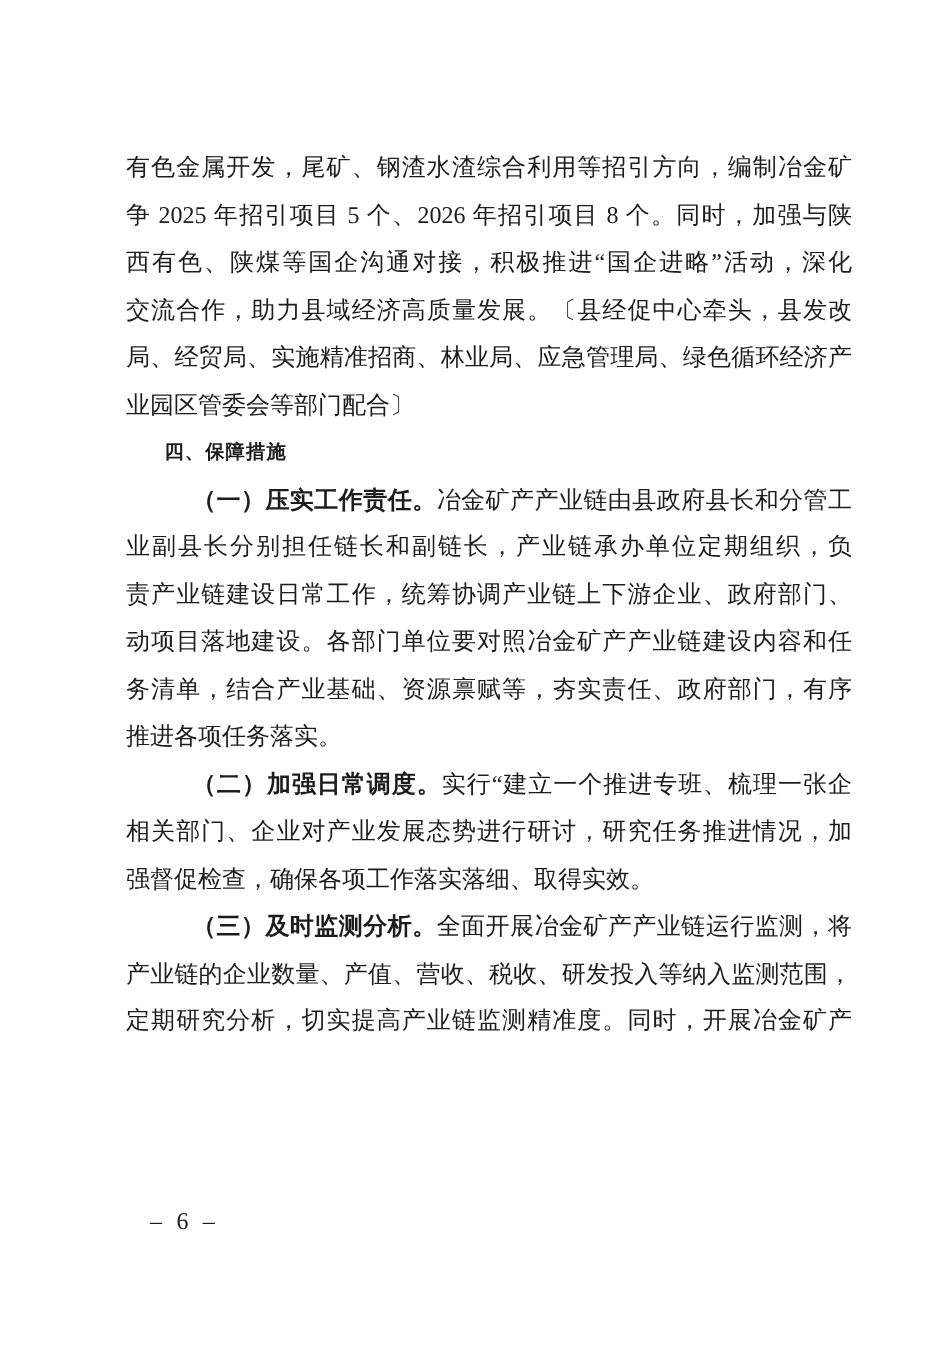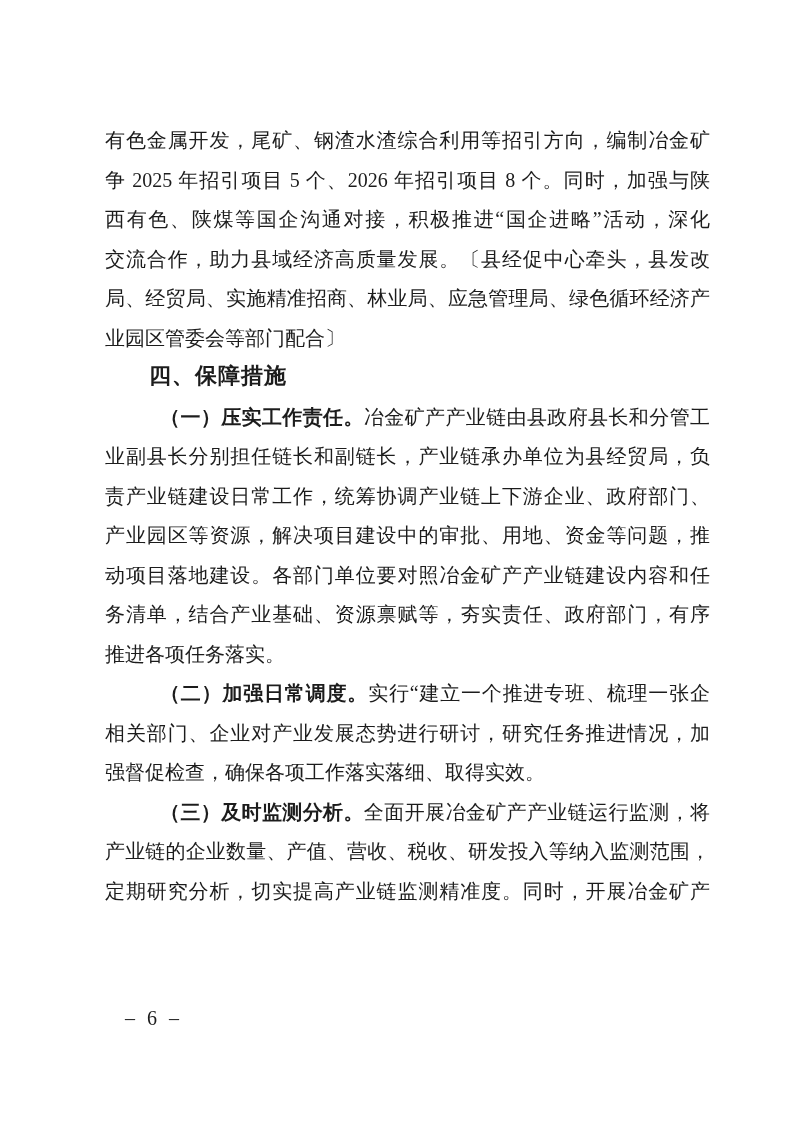--- a/index.html
+++ b/index.html
@@ -29,23 +29,23 @@
     text-align-last: justify;
     overflow: hidden;
   }
   .line.last {
     text-align-last: left;
   }
   .line.indent {
     text-indent: 2em;
   }
   .line.heading {
-    font-family: Liberation Mono, monospace;
+    font-family: Liberation Sans, sans-serif;
     font-weight: bold;
-    font-size: 22px;
+    font-size: 16px;
     text-align-last: left;
     letter-spacing: 1px;
   }
   .lead {
     font-weight: 600;
     margin-left: 15px;
   }
   .footer {
     position: absolute;
     left: 125px;
@@ -62,23 +62,22 @@
 
 <div class="text-block">
     <div class="line">有色金属开发，尾矿、钢渣水渣综合利用等招引方向，编制冶金矿</div>
     <div class="line">争 2025 年招引项目 5 个、2026 年招引项目 8 个。同时，加强与陕</div>
     <div class="line">西有色、陕煤等国企沟通对接，积极推进“国企进略”活动，深化</div>
     <div class="line">交流合作，助力县域经济高质量发展。〔县经促中心牵头，县发改</div>
     <div class="line">局、经贸局、实施精准招商、林业局、应急管理局、绿色循环经济产</div>
     <div class="line last">业园区管委会等部门配合〕</div>
     <div class="line heading indent last">四、保障措施</div>
     <div class="line indent"><span class="lead">（一）压实工作责任。</span><span>冶金矿产产业链由县政府县长和分管工</span></div>
-    <div class="line">业副县长分别担任链长和副链长，产业链承办单位为县经贸局，负</div>
+    <div class="line">业副县长分别担任链长和副链长，产业链承办单位定期组织，负</div>
     <div class="line">责产业链建设日常工作，统筹协调产业链上下游企业、政府部门、</div>
-    <div class="line">产业园区等资源，解决项目建设中的审批、用地、资金等问题，推</div>
     <div class="line">动项目落地建设。各部门单位要对照冶金矿产产业链建设内容和任</div>
     <div class="line">务清单，结合产业基础、资源禀赋等，夯实责任、政府部门，有序</div>
     <div class="line last">推进各项任务落实。</div>
     <div class="line indent"><span class="lead">（二）加强日常调度。</span><span>实行“建立一个推进专班、梳理一张企</span></div>
     <div class="line">相关部门、企业对产业发展态势进行研讨，研究任务推进情况，加</div>
     <div class="line last">强督促检查，确保各项工作落实落细、取得实效。</div>
     <div class="line indent"><span class="lead">（三）及时监测分析。</span><span>全面开展冶金矿产产业链运行监测，将</span></div>
     <div class="line">产业链的企业数量、产值、营收、税收、研发投入等纳入监测范围，</div>
     <div class="line">定期研究分析，切实提高产业链监测精准度。同时，开展冶金矿产</div>
   </div>

